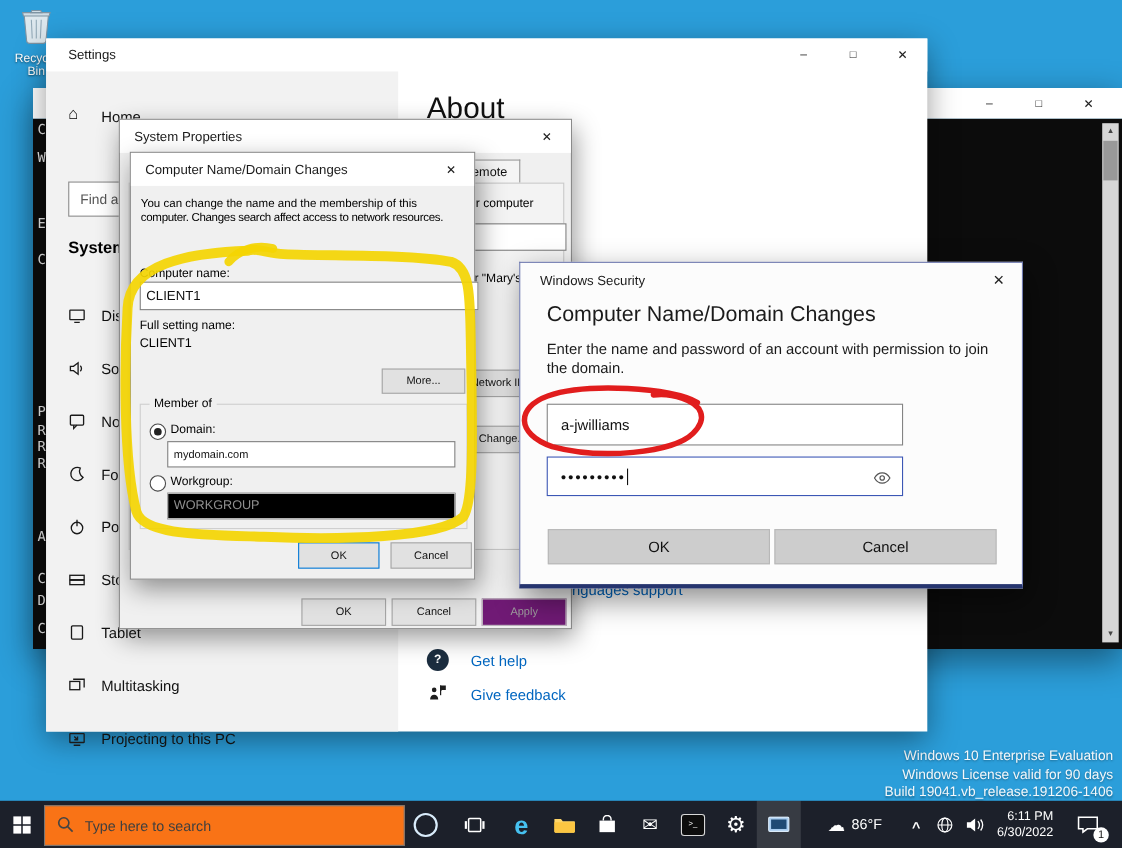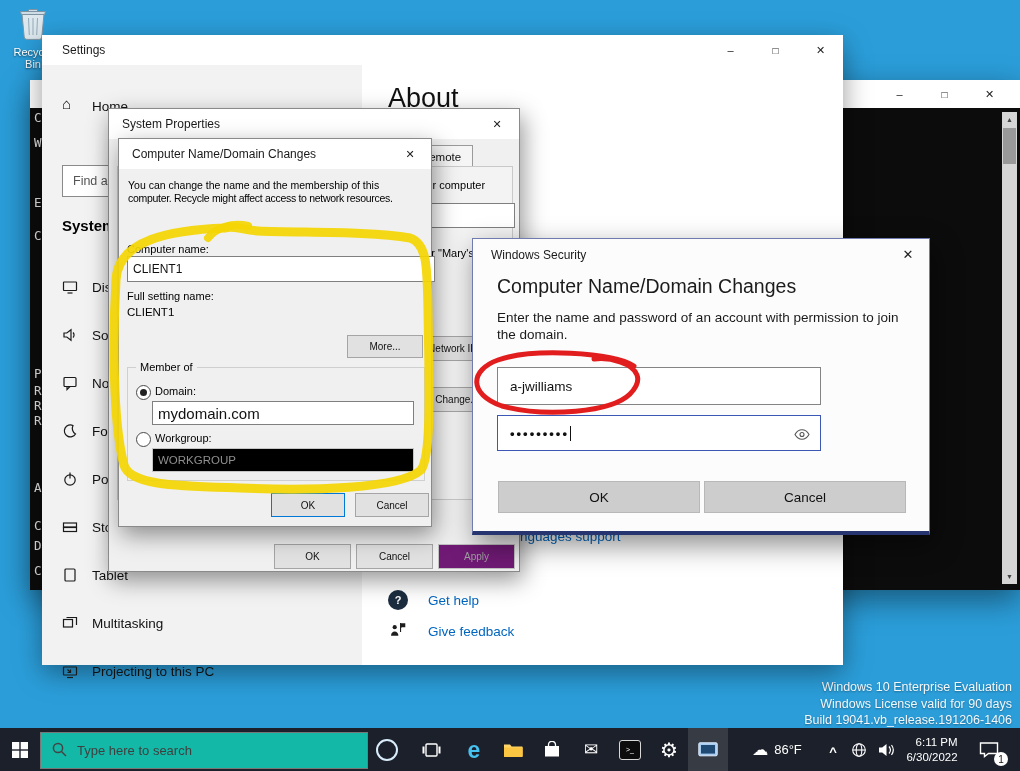--- a/index.html
+++ b/index.html
@@ -64,21 +64,21 @@
   .wsbtn{position:absolute;background:#cdcdcd;border:1px solid #b8b8b8;display:flex;align-items:center;justify-content:center;
          font-size:13.5px;color:#111}
   .wsfield{position:absolute;background:#fff;border:1px solid #848484;font-size:13.5px;padding:0 12px;color:#111}
   .caret{display:inline-block;width:1px;height:15px;background:#111;vertical-align:middle;margin-left:1px}
 
   .annot{position:absolute;pointer-events:none}
 
   
   .taskbar{position:absolute;left:0;top:728px;width:1020px;height:43px;background:#1c202a;z-index:50}
   .tbtn{position:absolute;top:0;height:43px;display:flex;align-items:center;justify-content:center}
-  .tsearchwrap{position:absolute;left:40px;top:4px;width:326px;height:35px;background:#14b8a6;border:1px solid #777}
+  .tsearchwrap{position:absolute;left:40px;top:4px;width:326px;height:35px;background:#f97316;border:1px solid #777}
   .tsearch{position:absolute;left:34px;top:0;width:280px;height:33px;border:none;font-size:13px;color:#333;background:transparent}
   .tsearch::placeholder{color:#3f3f3f}
   .ring{width:18px;height:18px;border:2px solid #d9ecfb;border-radius:50%}
   .cmdico{width:20px;height:18px;background:#0d0d0d;border:1.5px solid #d8d8d8;border-radius:3px;display:flex;align-items:center;justify-content:center}
   .cmdico span{font-size:7px;color:#fff;letter-spacing:0}
   .activeapp{background:rgba(255,255,255,.12);border-bottom:2px solid #8ab8e8}
   .clock{color:#fff;font-size:11.5px;line-height:14.5px;text-align:right}
   .badge{position:absolute;right:4px;bottom:5px;width:14px;height:14px;border-radius:50%;background:#fff;
          display:flex;align-items:center;justify-content:center;font-size:10px;color:#111}
   .white{color:#fff}
@@ -272,35 +272,35 @@
 
   <div class="window" style="left:118px;top:138px;width:312px;height:387px;z-index:15">
     <div class="titlebar">
       <span class="wtitle">Computer Name/Domain Changes</span>
       <div class="cap" style="height:30px">
           <div class="capbtn" style="width:42px">✕</div>
         </div>
     </div>
 
     <div class="lbl" style="left:9px;top:40px;font-size:10.5px">You can change the name and the membership of this</div>
-    <div class="lbl" style="left:9px;top:53px;font-size:10.5px;letter-spacing:-0.3px">computer. Recycle might affect access to network resources.</div>
+    <div class="lbl" style="left:9px;top:53px;font-size:10.5px;letter-spacing:-0.3px">computer. Changes search affect access to network resources.</div>
 
     <div class="lbl" style="left:8px;top:104px">Computer name:</div>
     <input class="tb" style="left: 8px; top: 117px; width: 296px; height: 24px;" value="CLIENT1">
 
     <div class="lbl" style="left:8px;top:151px">Full setting name:</div>
     <div class="lbl" style="left:8px;top:167px;font-size:11.5px">CLIENT1</div>
 
     <div class="btn" style="left:228px;top:196px;width:74px;height:21px">More...</div>
 
     <div class="group" style="left:8px;top:228px;width:296px;height:112px">
       <span class="glegend">Member of</span>
       <div class="radio on" style="left:8px;top:17px"></div>
       <div class="lbl" style="left:27px;top:17px">Domain:</div>
-      <input class="tb" style="left: 24px; top: 33px; width: 250px; height: 22px; font-size: 15px;" value="mydomain.com">
+      <input class="tb" style="left: 24px; top: 33px; width: 250px; height: 22px; font-size: 10px;" value="mydomain.com">
       <div class="radio" style="left:8px;top:64px"></div>
       <div class="lbl" style="left:27px;top:64px">Workgroup:</div>
       <input class="tb dis" style="left: 24px; top: 80px; width: 250px; height: 22px; font-size: 11.5px;" disabled="" value="WORKGROUP">
     </div>
 
     <div class="btn def" style="left:152px;top:354px;width:72px;height:22px">OK</div>
     <div class="btn" style="left:236px;top:354px;width:72px;height:22px">Cancel</div>
   </div>
 
   <svg class="annot" style="left:100px;top:210px;z-index:20" width="345" height="300" viewBox="0 0 345 300">

